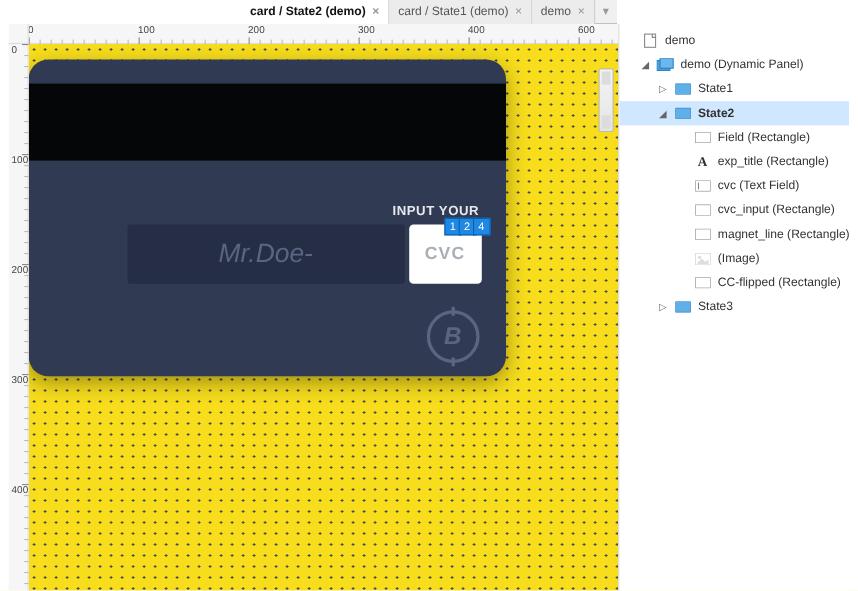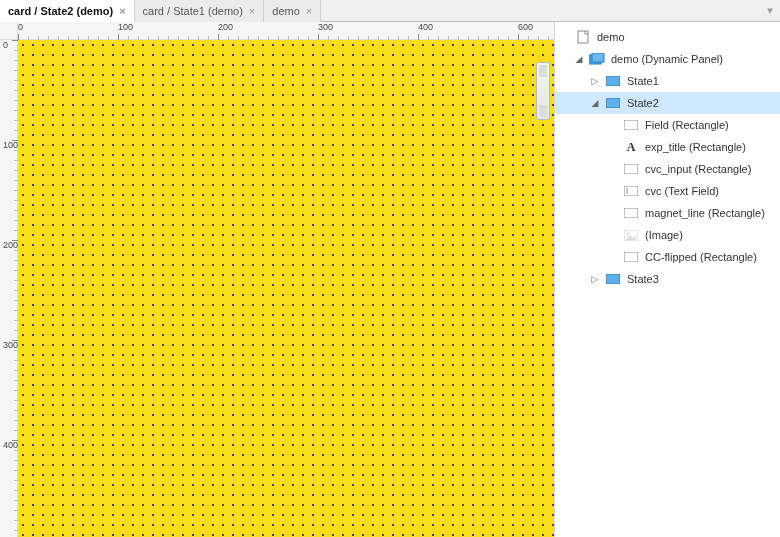--- a/index.html
+++ b/index.html
@@ -1,17 +1,17 @@
 <!DOCTYPE html>
 <html><head>
 <meta charset="utf-8">
 <style>
   * { box-sizing: border-box; margin: 0; padding: 0; font-family: Arial, Helvetica, sans-serif; }
   html, body { width: 780px; height: 537px; overflow: hidden; background: #fff; }
-  .app { display: flex; flex-direction: column; width: 780px; height: 537px; }
+  .app { display: flex; flex-direction: column; width: 780px; height: 537px; align-items: center; }
   .tabbar { display: flex; align-items: center; height: 22px; background: #f0f0f0; border-bottom: 1px solid #bdbdbd; font-size: 11px; color: #555; }
   .tab { display: flex; align-items: center; height: 22px; padding: 0 8px; border-right: 1px solid #d0d0d0; background: #ececec; cursor: pointer; }
   .tab.active { background: #fff; color: #111; font-weight: bold; }
   .tab-close { margin-left: 6px; color: #999; font-size: 11px; }
   .tabbar-arrow { margin-left: auto; width: 20px; text-align: center; color: #999; cursor: pointer; }
   .main { display: flex; flex: 1; min-height: 0; }
   .canvas-pane { position: relative; width: 555px; background: #fff; display: flex; flex-direction: column; border-right: 1px solid #d8d8d8; }
   .ruler-corner { position: absolute; top: 0; left: 0; width: 18px; height: 18px; background: #f6f6f6; border-right: 1px solid #ddd; border-bottom: 1px solid #ddd; z-index: 3; }
   .ruler-h { position: absolute; top: 0; left: 18px; right: 0; height: 18px; background: #f6f6f6; border-bottom: 1px solid #ddd; z-index: 2; }
   .ruler-v { position: absolute; top: 18px; left: 0; width: 18px; bottom: 0; background: #f6f6f6; border-right: 1px solid #ddd; z-index: 2; }
@@ -182,20 +182,38 @@
           <div class="ruler-minor-v" style="top: 450px;"></div>
           <div class="ruler-minor-v" style="top: 460px;"></div>
           <div class="ruler-minor-v" style="top: 470px;"></div>
           <div class="ruler-minor-v" style="top: 480px;"></div>
           <div class="ruler-minor-v" style="top: 490px;"></div>
         </div>
 
       <div class="viewport">
         <div class="dots"></div>
 
+        <div class="card">
+          <div class="magnet"></div>
+          <div class="exp-title">INPUT YOUR</div>
+          <div class="signature">
+            <span>Mr.Doe-</span>
+          </div>
+          <div class="cvc-box">
+            <span>CVC</span>
+          </div>
+          <div class="badge-group">
+            <div class="badge">1</div>
+            <div class="badge">2</div>
+            <div class="badge">4</div>
+          </div>
+          <div class="logo">
+            <span>B</span>
+          </div>
+        </div>
 
         <div class="vscroll"></div>
       </div>
     </div>
 
     <div class="outline">
 
       <div class="node ind0">
         <span class="toggle"></span>
         <span class="icon">
@@ -228,21 +246,21 @@
         <span class="lbl">State1</span>
       </div>
 
       <div class="node ind2 selected">
         <span class="toggle">◢</span>
         <span class="icon">
           <svg width="14" height="10">
               <rect x="0" y="0" width="14" height="10" fill="#5fb0e8" stroke="#2b7fc0"></rect>
             </svg>
         </span>
-        <span class="lbl" style="font-weight:normal">State2</span>
+        <span class="lbl" style="font-weight:bold">State2</span>
       </div>
 
       <div id="s2-children">
           <div class="node ind3">
             <span class="toggle"></span>
             <span class="icon">
               <svg width="14" height="10">
                 <rect x="0" y="0" width="14" height="10" fill="#fff" stroke="#888"></rect>
               </svg>
             </span>
@@ -253,33 +271,33 @@
             <span class="icon">
               <span class="icon-font">A</span>
             </span>
             <span class="lbl">exp_title (Rectangle)</span>
           </div>
           <div class="node ind3">
             <span class="toggle"></span>
             <span class="icon">
               <svg width="14" height="10">
                 <rect x="0" y="0" width="14" height="10" fill="#fff" stroke="#888"></rect>
+                <line x1="3" y1="2" x2="3" y2="8" stroke="#888"></line>
+              </svg>
+            </span>
+            <span class="lbl">cvc (Text Field)</span>
+          </div>
+          <div class="node ind3">
+            <span class="toggle"></span>
+            <span class="icon">
+              <svg width="14" height="10">
+                <rect x="0" y="0" width="14" height="10" fill="#fff" stroke="#888"></rect>
               </svg>
             </span>
             <span class="lbl">cvc_input (Rectangle)</span>
-          </div>
-          <div class="node ind3">
-            <span class="toggle"></span>
-            <span class="icon">
-              <svg width="14" height="10">
-                <rect x="0" y="0" width="14" height="10" fill="#fff" stroke="#888"></rect>
-                <line x1="3" y1="2" x2="3" y2="8" stroke="#888"></line>
-              </svg>
-            </span>
-            <span class="lbl">cvc (Text Field)</span>
           </div>
           <div class="node ind3">
             <span class="toggle"></span>
             <span class="icon">
               <svg width="14" height="10">
                 <rect x="0" y="0" width="14" height="10" fill="#fff" stroke="#888"></rect>
               </svg>
             </span>
             <span class="lbl">magnet_line (Rectangle)</span>
           </div>

